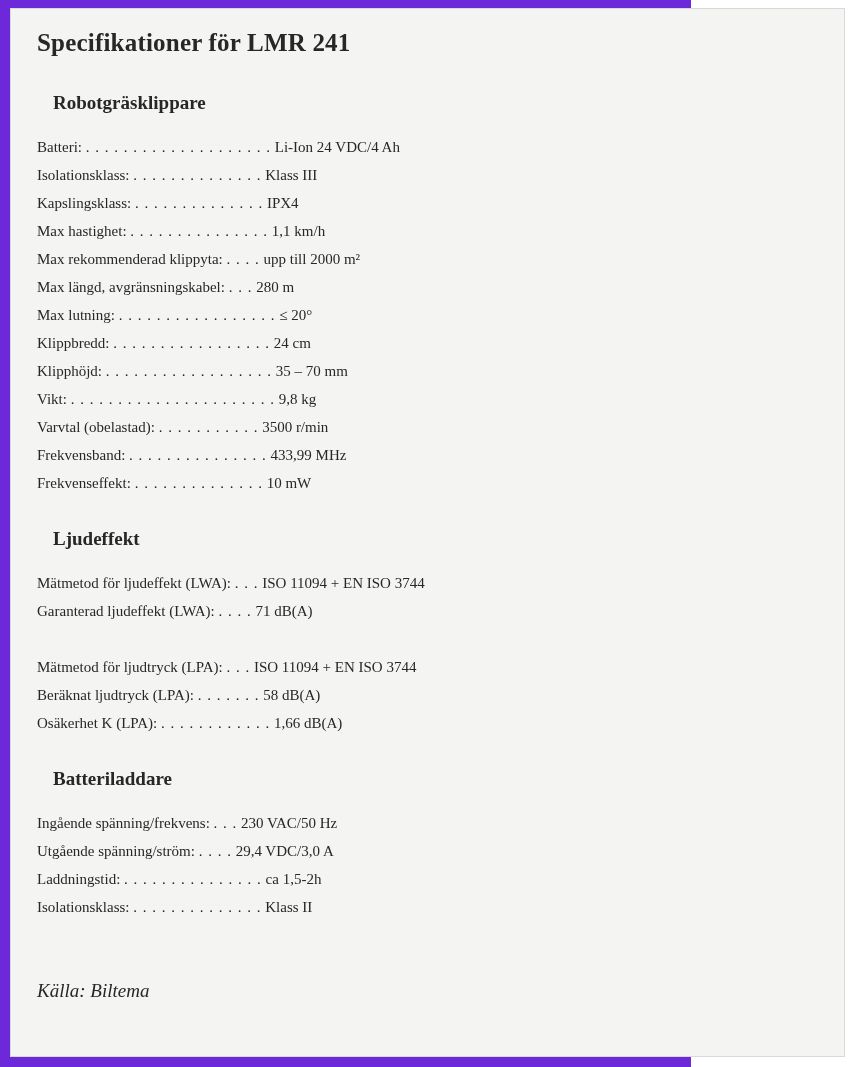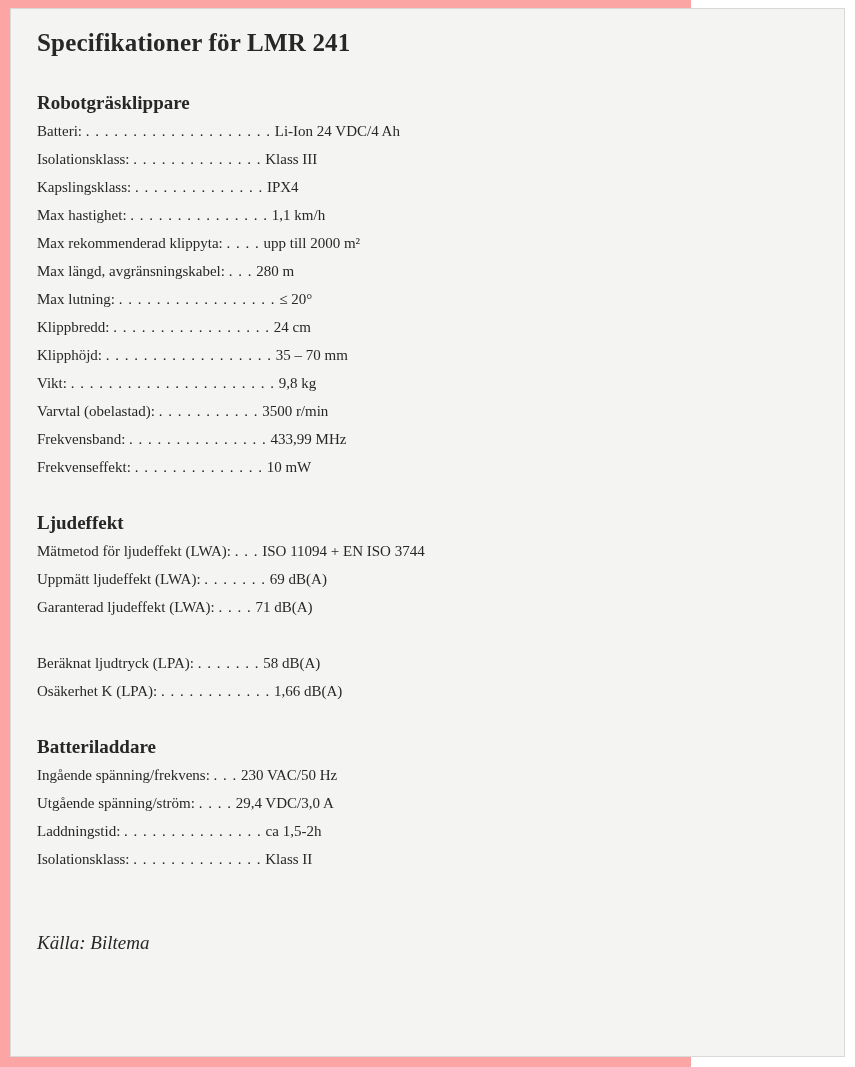--- a/index.html
+++ b/index.html
@@ -5,21 +5,21 @@
   * { box-sizing: border-box; }
   html, body {
     margin: 0;
     padding: 0;
     background: #ffffff;
     font-family: "Liberation Serif", "DejaVu Serif", serif;
   }
   .page {
     width: 691px;
     height: 1067px;
-    background: #fca5a5;
+    background: #6d28d9;
     position: relative;
   }
   .card {
     position: absolute;
     left: 10px;
     top: 8px;
     width: 835px;
     min-height: 1049px;
     background: #f4f4f3;
     border: 1px solid #d9d9d9;
@@ -33,21 +33,21 @@
     margin: 7px 0 31px 0;
     letter-spacing: 0.2px;
   }
   .spec-section {
     margin: 0 0 28px 0;
   }
   .section-heading {
     font-size: 19px;
     line-height: 28px;
     font-weight: 700;
-    margin: 0;
+    margin: 16px;
   }
   .spec-row {
     font-size: 15px;
     line-height: 28px;
     white-space: nowrap;
   }
   .spec-row .dots {
     letter-spacing: 1px;
   }
   .source-note {
@@ -94,29 +94,29 @@
 
   <div class="spec-row"><span class="label">Frekvenseffekt: </span><span class="dots">. . . . . . . . . . . . . .</span><span class="value"> 10 mW</span></div>
 </div>
   </section>
 
   <section class="spec-section">
     <h2 class="section-heading">Ljudeffekt</h2>
     <div class="section-rows">
   <div class="spec-row"><span class="label">Mätmetod för ljudeffekt (LWA): </span><span class="dots">. . .</span><span class="value"> ISO 11094 + EN ISO 3744</span></div>
 
-  <div class="spec-row"><span class="label">Uppmätt ljudeffekt (LWA): </span><span class="dots">. . . . . . .</span><span class="value"> 69 dB(A)</span></div>
 
 
   <div class="spec-row"><span class="label">Garanterad ljudeffekt (LWA): </span><span class="dots">. . . .</span><span class="value"> 71 dB(A)</span></div>
 </div>
   </section>
 
   <section class="spec-section">
     <div class="section-rows">
+  <div class="spec-row"><span class="label">Mätmetod för ljudtryck (LPA): </span><span class="dots">. . .</span><span class="value"> ISO 11094 + EN ISO 3744</span></div>
 
   <div class="spec-row"><span class="label">Beräknat ljudtryck (LPA): </span><span class="dots">. . . . . . .</span><span class="value"> 58 dB(A)</span></div>
 
   <div class="spec-row"><span class="label">Osäkerhet K (LPA): </span><span class="dots">. . . . . . . . . . . .</span><span class="value"> 1,66 dB(A)</span></div>
 </div>
   </section>
 
   <section class="spec-section">
     <h2 class="section-heading">Batteriladdare</h2>
     <div class="section-rows">

